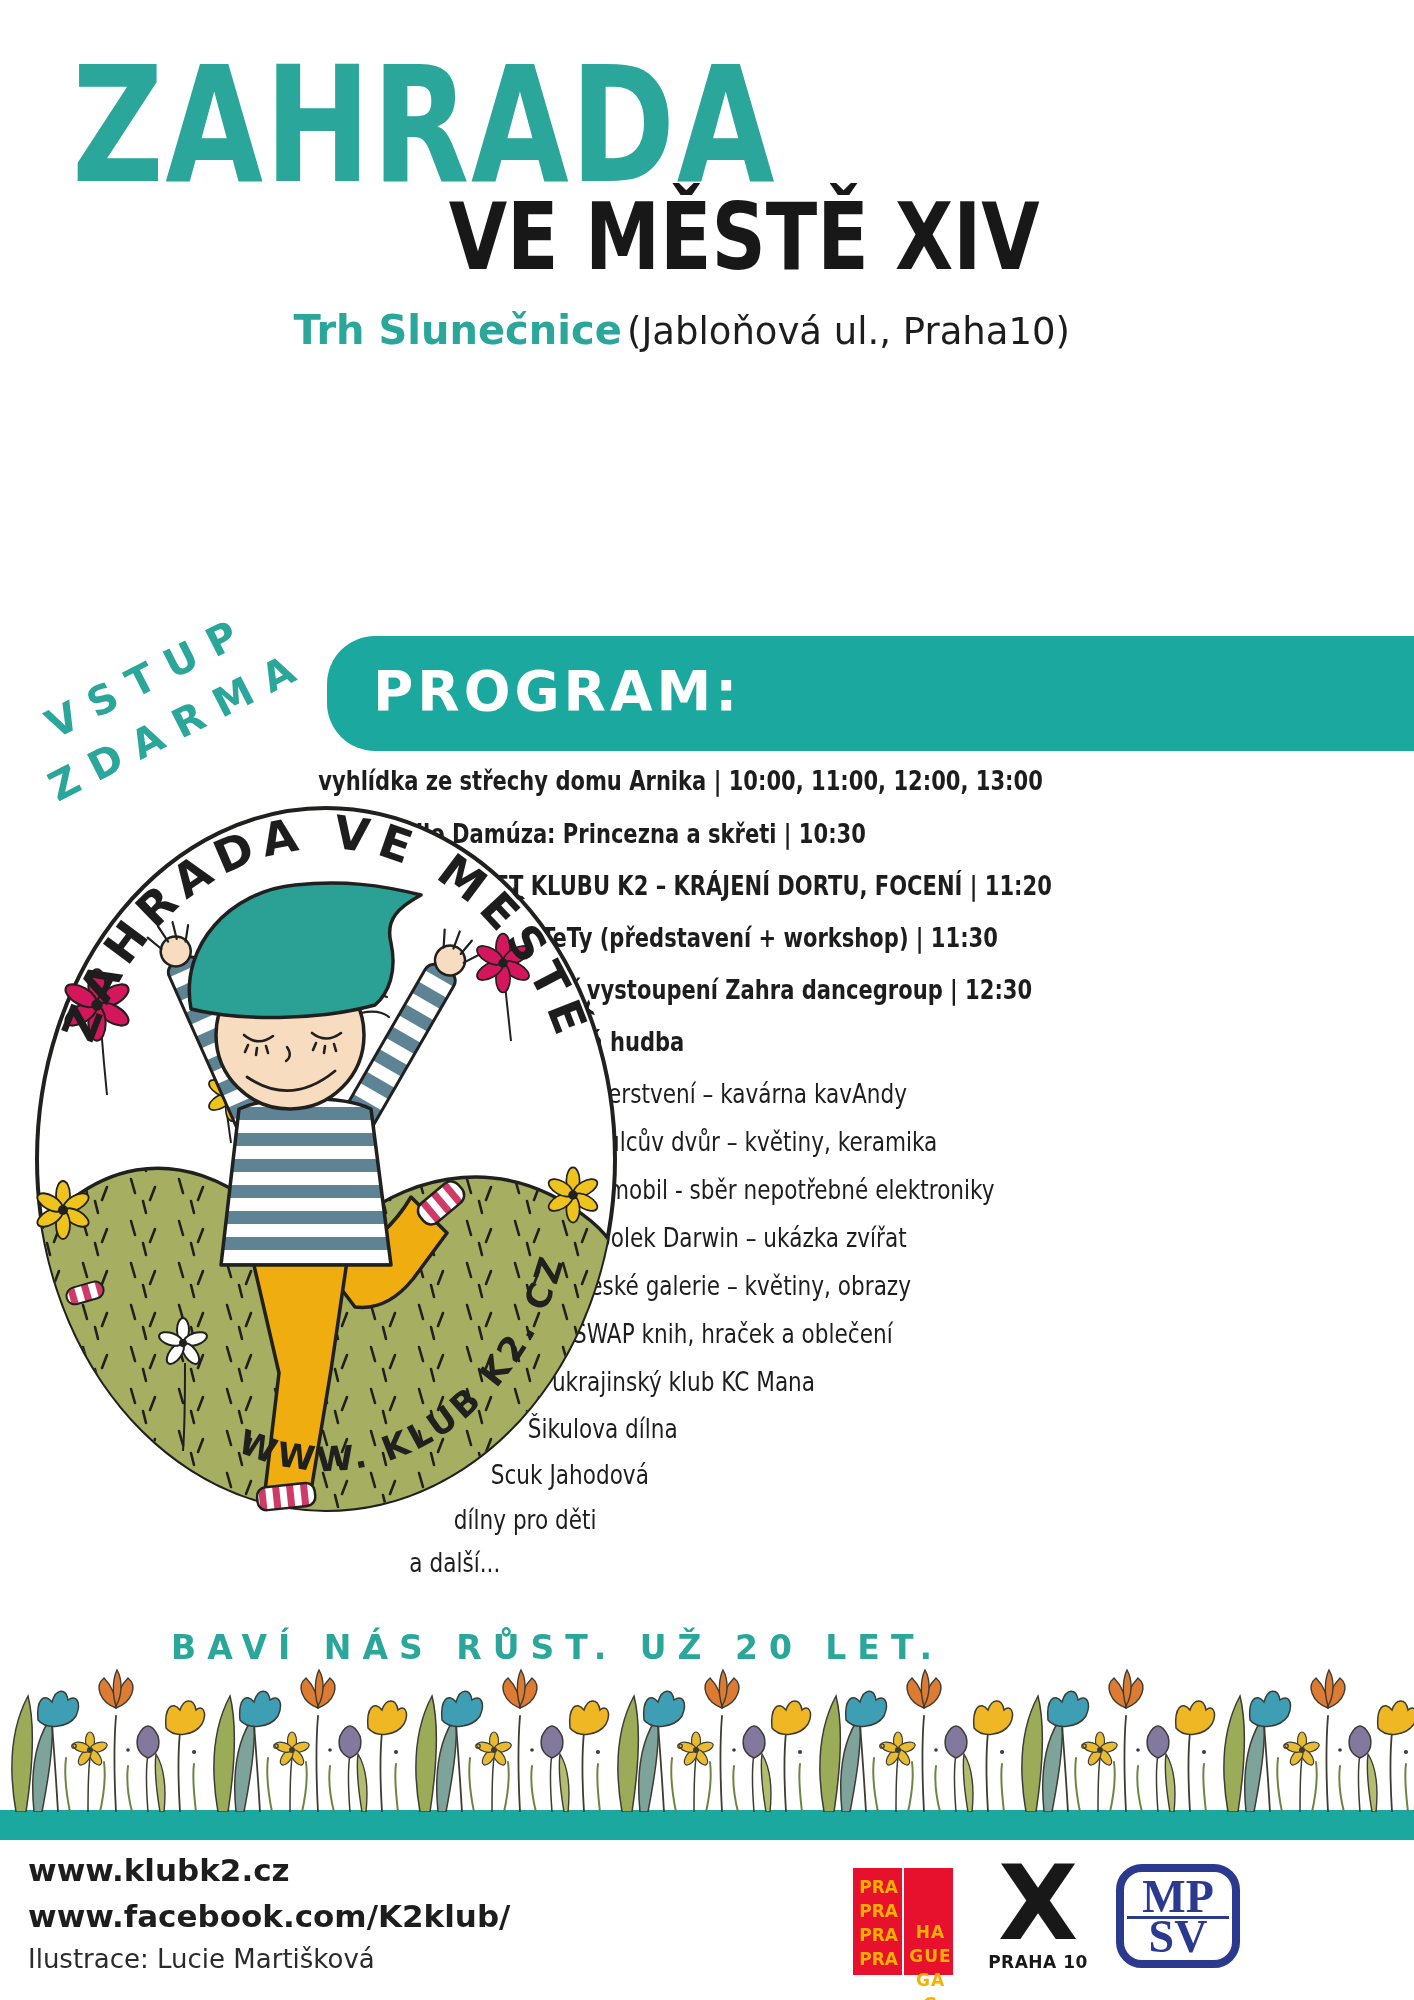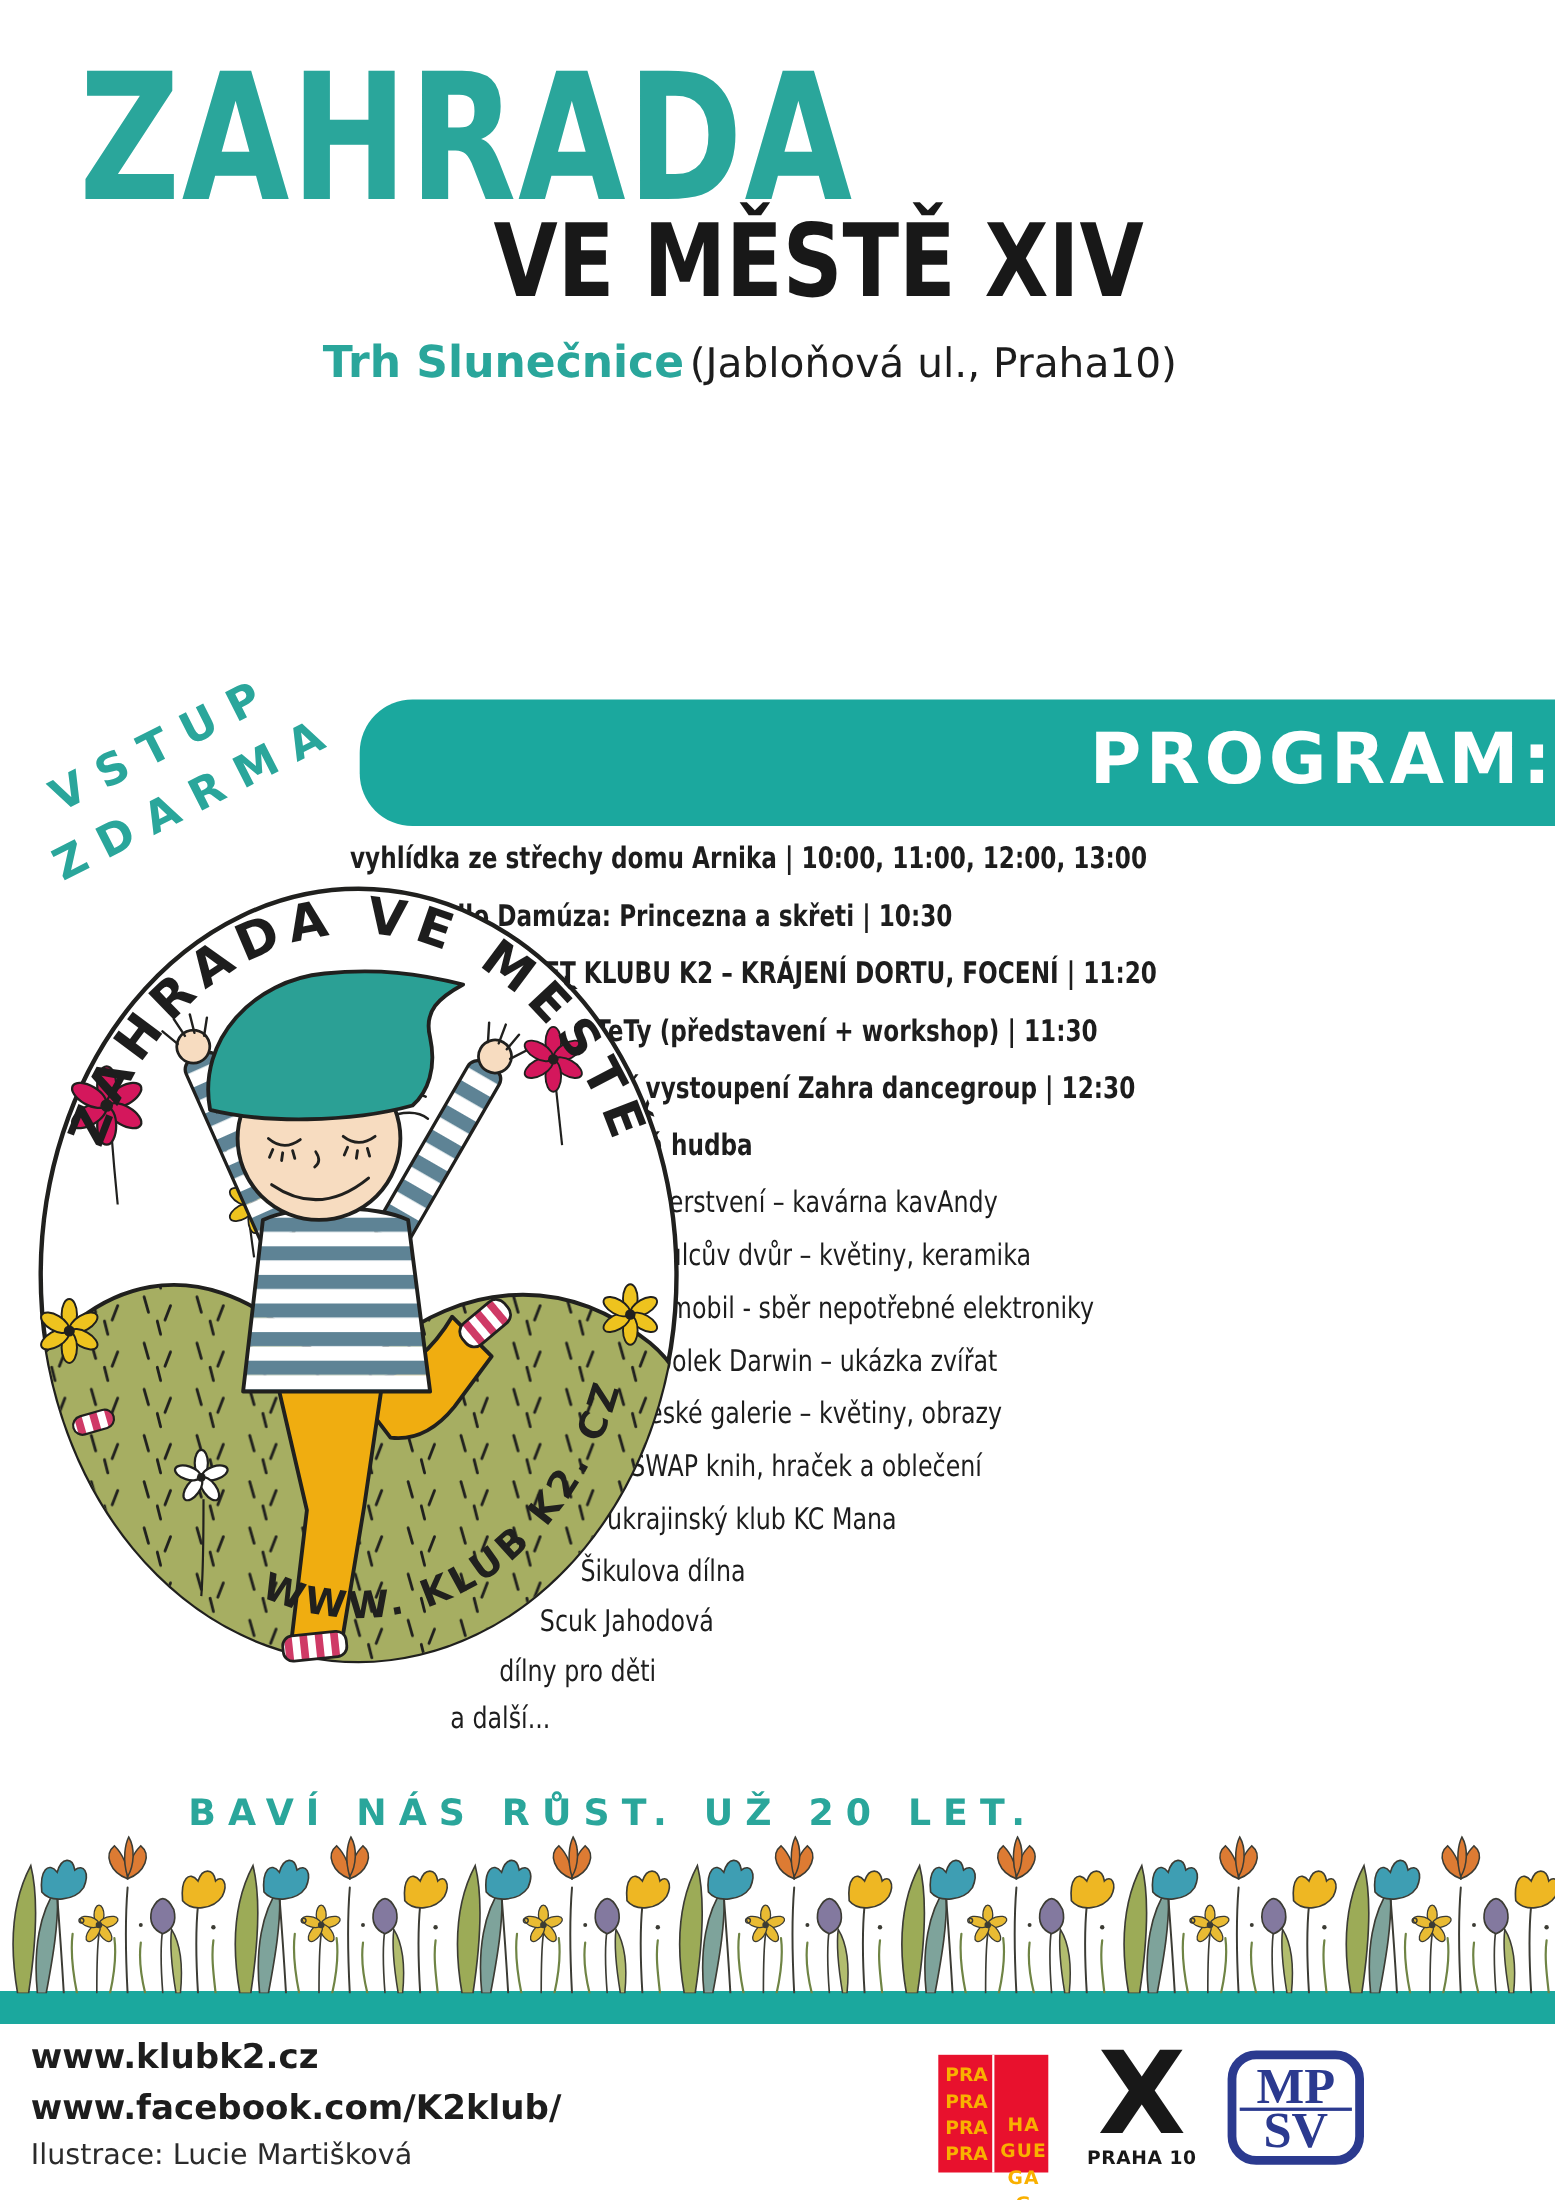--- a/index.html
+++ b/index.html
@@ -16,22 +16,22 @@
   .date-banner{position:absolute;left:0;top:487px;width:596px;height:114px;background:#1ba89e;
                border-radius:0 46px 46px 0;}
   .date-banner span{display:block;padding-left:46px;line-height:112px;font-size:47px;font-weight:bold;color:#ffffff;
                     transform:scaleX(.82);transform-origin:left center;white-space:nowrap;}
   
   .free-entry{position:absolute;left:36px;top:702px;transform:rotate(-27deg);transform-origin:left top;
               color:#2aa69b;font-size:40px;font-weight:bold;letter-spacing:15px;line-height:1.42;}
   .free-entry .l2{margin-left:-26px;}
   
   .program-bar{position:absolute;left:327px;right:0;top:636px;height:115px;background:#1ba89e;border-radius:48px 0 0 48px;}
-  .program-bar span{display:block;padding-left:46px;line-height:110px;font-size:64px;font-weight:bold;
-                    letter-spacing:4px;color:#ffffff;text-align:right;}
+  .program-bar span{display:block;padding-left:46px;line-height:110px;font-size:55px;font-weight:bold;
+                    letter-spacing:4px;color:#ffffff;}
   .prog{position:absolute;width:0;display:flex;justify-content:center;}
   .prog span{white-space:nowrap;font-size:27px;line-height:1.2;transform:scaleX(.8);color:#1d1d1d;}
   .prog.b span{font-weight:bold;transform:scaleX(.78);}
   
   .circle-illo{position:absolute;left:25px;top:795px;width:600px;height:725px;}
   
   .tagline{position:absolute;left:557px;top:1628px;width:0;display:flex;justify-content:center;z-index:3;}
   .tagline span{white-space:nowrap;font-size:33px;font-weight:bold;letter-spacing:11px;color:#2aa69b;}
   .meadow{position:absolute;left:0;top:1654px;width:1414px;height:158px;z-index:2;}
   .teal-strip{position:absolute;left:0;top:1810px;width:1414px;height:30px;background:#1ba89e;z-index:1;}

